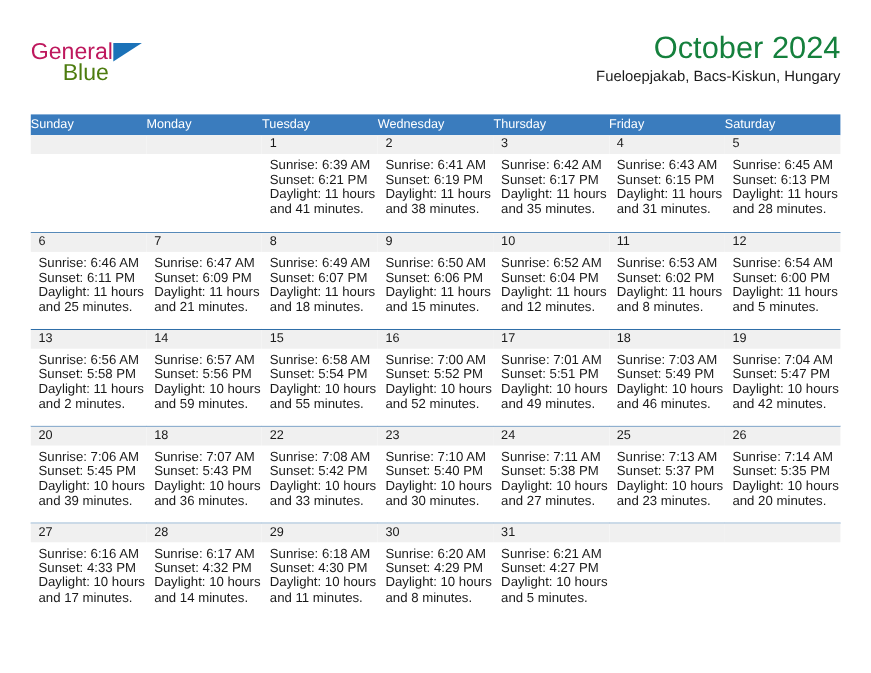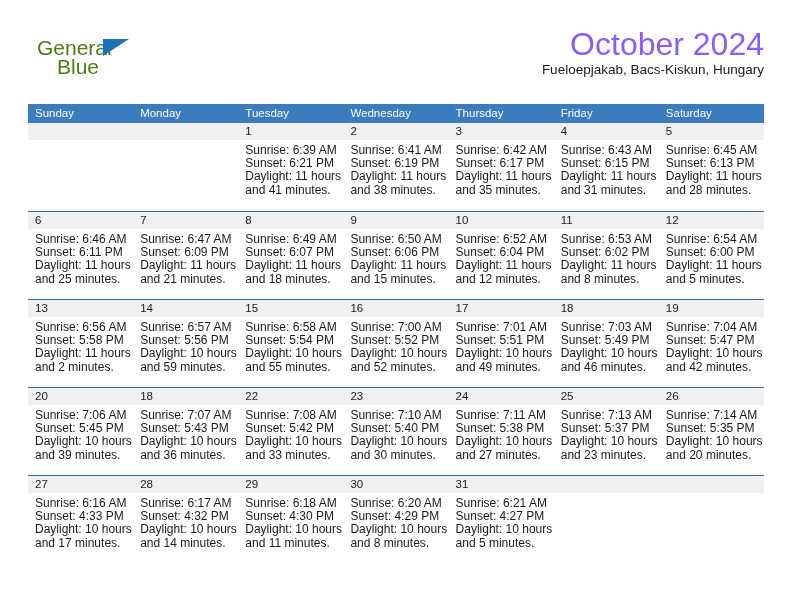--- a/index.html
+++ b/index.html
@@ -33,25 +33,25 @@
 
   .logo {
     position: absolute;
     left: 0;
     top: 8px;
     width: 180px;
     height: 50px;
   }
   .logo-general {
     position: absolute;
-    left: 9px;
+    left: 0;
     top: 0;
     font-size: 21px;
     letter-spacing: 0px;
-    color: #4d7c0f;
+    color: #be185d;
     font-family: "Liberation Sans", sans-serif;
   }
   .logo-blue {
     position: absolute;
     left: 29px;
     top: 19px;
     font-size: 21px;
     color: #4d7c0f;
     font-family: "Liberation Sans", sans-serif;
   }
@@ -65,22 +65,22 @@
     border-bottom: 17px solid transparent;
   }
 
   .titles {
     position: absolute;
     right: 0;
     top: 0;
     text-align: right;
   }
   .cal-title {
-    font-size: 32px;
-    color: #8b5cf6;
+    font-size: 28px;
+    color: #15803d;
     line-height: 32px;
     white-space: nowrap;
   }
   .cal-subtitle {
     font-size: 13.5px;
     color: #1a1a1a;
     line-height: 20px;
     margin-top: 0;
     white-space: nowrap;
   }
@@ -96,21 +96,20 @@
   .dow-row {
     display: flex;
     background: #3a7cbe;
     height: 19px;
   }
   .dow {
     flex: 1 1 0;
     color: #ffffff;
     font-size: 11.5px;
     line-height: 19px;
-    padding-left: 7px;
     box-sizing: border-box;
     white-space: nowrap;
   }
 
   .week {
     display: flex;
     border-top: 1.5px solid #2f6ea8;
     height: 88px;
     box-sizing: border-box;
   }

